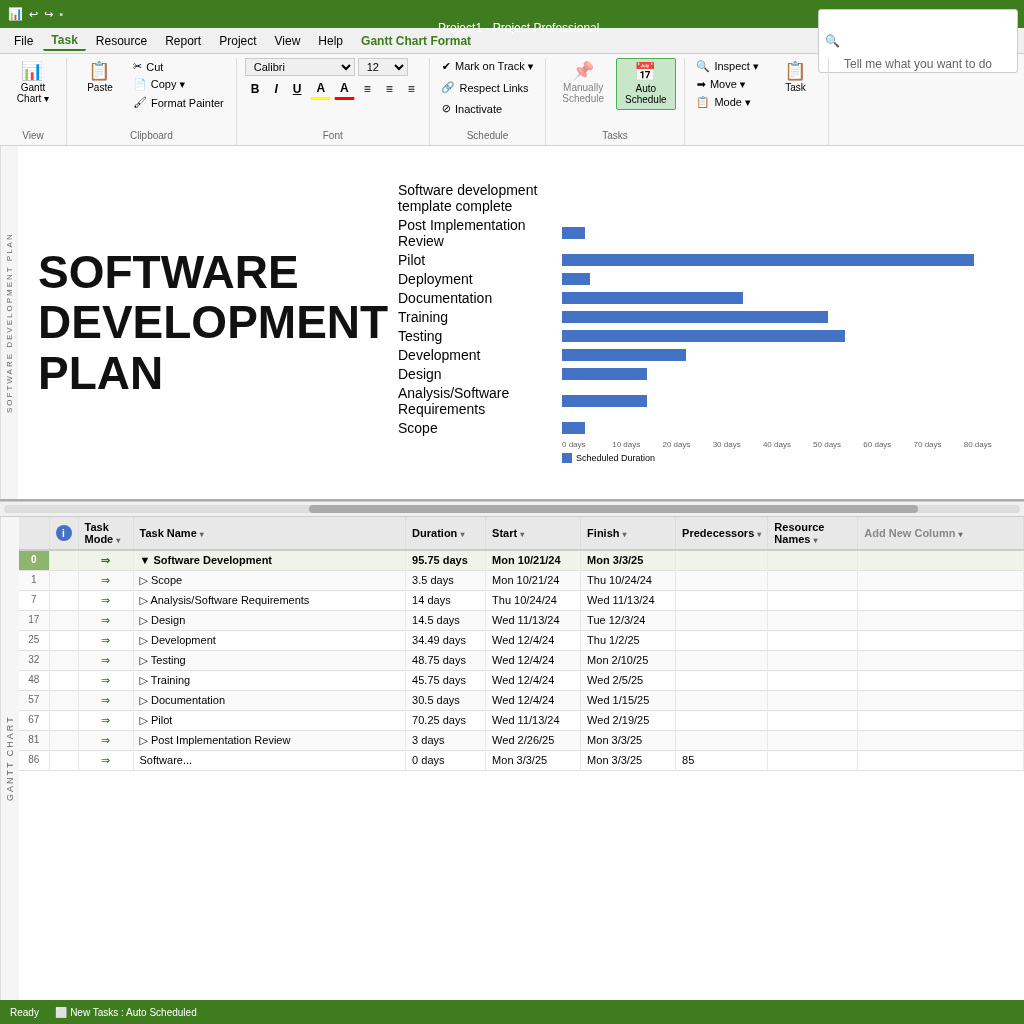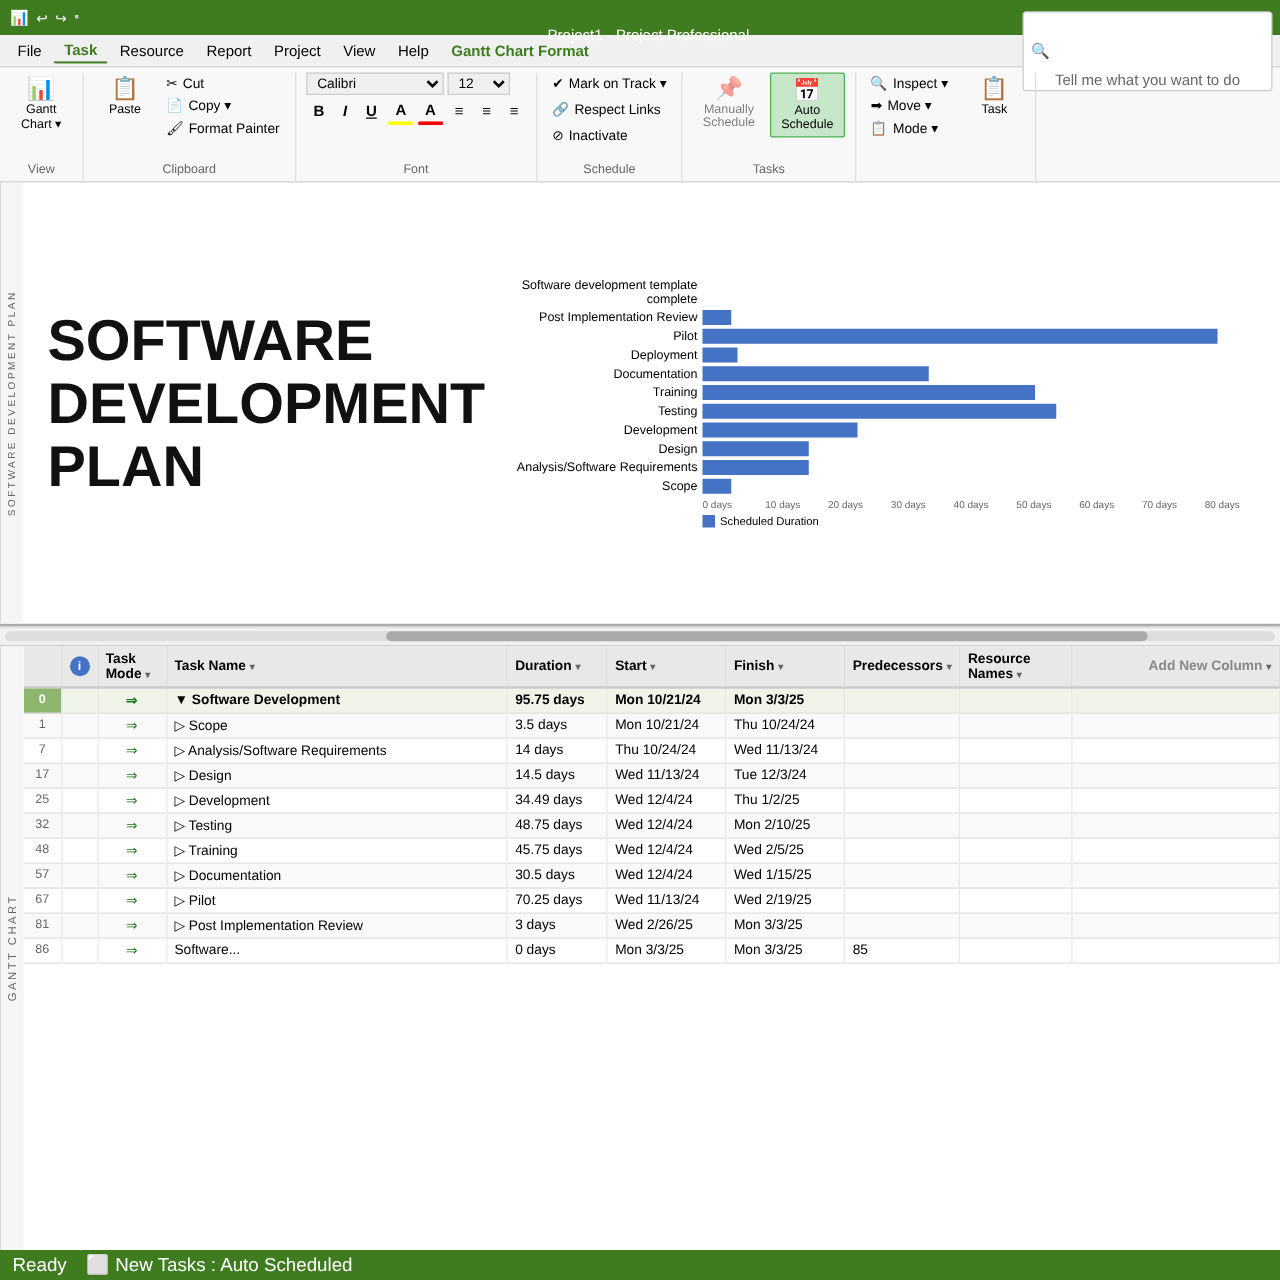--- a/index.html
+++ b/index.html
@@ -137,22 +137,22 @@
       display: flex;
       flex-direction: column;
       gap: 3px;
     }
     .bar-row {
       display: flex;
       align-items: center;
       gap: 4px;
     }
     .bar-label {
-      font-size: 10px;
-      text-align: right;
+      font-size: 14px;
+      text-align: left;
       width: 160px;
       flex-shrink: 0;
     }
     .bar-container {
       flex: 1;
       height: 12px;
       background: transparent;
       position: relative;
     }
     .bar {
@@ -257,21 +257,21 @@
     }
 
     
     .status-bar {
       background: #3e7c1f;
       color: white;
       height: 24px;
       display: flex;
       align-items: center;
       padding: 0 10px;
-      font-size: 15px;
+      font-size: 10px;
       gap: 16px;
       position: fixed;
       bottom: 0;
       width: 1024px;
     }
 
     
     .info-icon {
       width: 16px; height: 16px;
       border-radius: 50%;
@@ -563,21 +563,21 @@
           <th style="width:20px; text-align:center;">
             <div class="info-icon">i</div>
           </th>
           <th style="width:55px;">Task<br>Mode <span class="dd-arrow">▾</span></th>
           <th style="min-width:160px;">Task Name <span class="dd-arrow">▾</span></th>
           <th style="width:80px;">Duration <span class="dd-arrow">▾</span></th>
           <th style="width:95px;">Start <span class="dd-arrow">▾</span></th>
           <th style="width:95px;">Finish <span class="dd-arrow">▾</span></th>
           <th style="width:90px;">Predecessors <span class="dd-arrow">▾</span></th>
           <th style="width:90px;">Resource<br>Names <span class="dd-arrow">▾</span></th>
-          <th style="min-width:100px; color:#888;text-align:right;">Add New Column <span class="dd-arrow">▾</span></th>
+          <th style="min-width:100px; color:#888;">Add New Column <span class="dd-arrow">▾</span></th>
         </tr>
       </thead>
       <tbody id="gantt-table-body">
       <tr class="summary-row">
             <td class="row-id" style="background: rgb(141, 181, 110); color: white; font-weight: bold;">0</td>
             <td style="text-align: center;"></td>
             <td style="text-align: center;"><span style="color:#1f7a1f; font-size:11px;">⇒</span></td>
             <td style="font-weight: bold;"><span>▼</span> Software Development</td>
             <td>95.75 days</td>
             <td>Mon 10/21/24</td>

